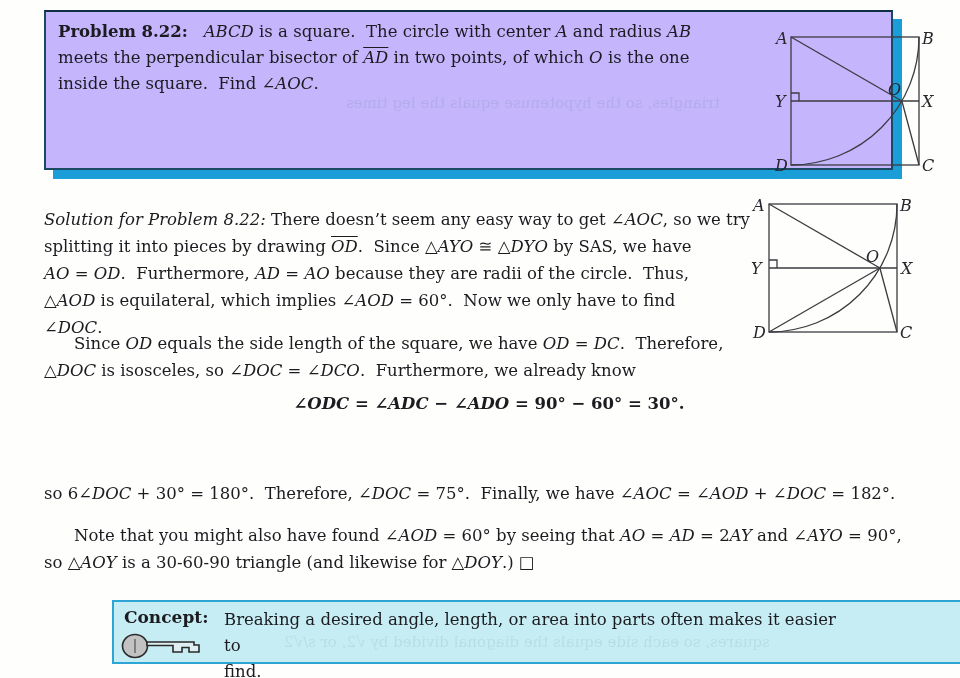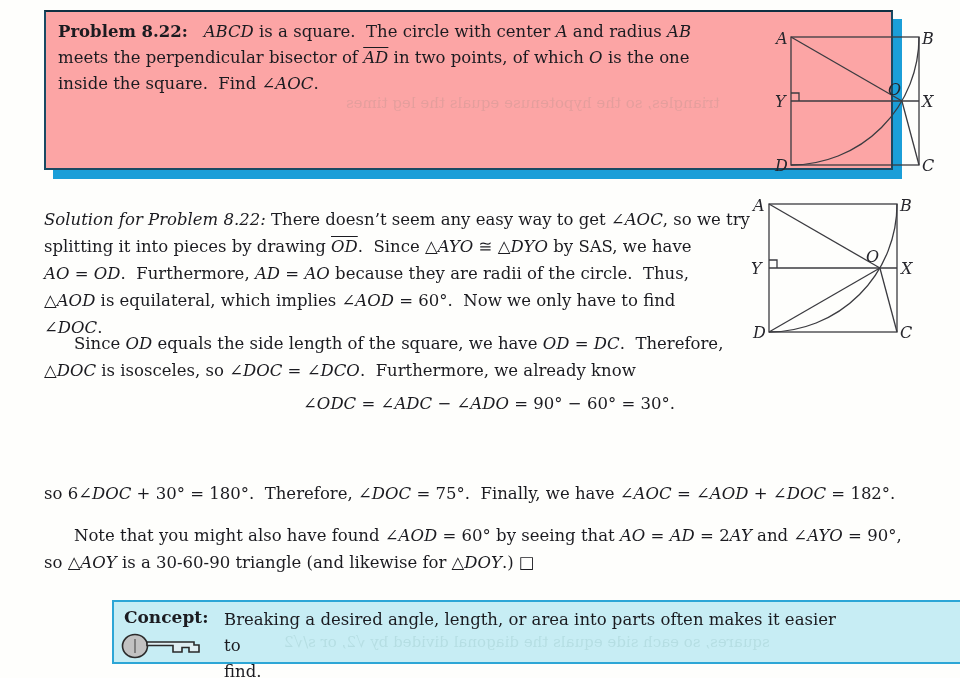--- a/index.html
+++ b/index.html
@@ -11,34 +11,34 @@
     font-size:16.5px;
   }
   .it{font-style:italic;}
   .bd{font-weight:bold;}
   .ov{text-decoration:overline;}
 
   
   .problem-box{
     position:absolute; left:44px; top:10px; width:849px; height:160px;
     box-sizing:border-box;
-    background:#fca5a5;
+    background:#c4b5fd;
     border:2px solid #1a4a63; border-top-color:#0f3042;
     box-shadow:9px 9px 0 #1b9ed8;
   }
   .problem-text{
     position:absolute; left:12px; top:7px; width:690px;
     line-height:26px;
   }
 
   
   .p1{position:absolute; left:44px; top:194px; width:740px; line-height:27px;margin-top:12px;}
   .p2{position:absolute; left:44px; top:330px; width:740px; line-height:27px; text-indent:30px;}
   .eq{position:absolute; left:44px; width:860px; text-align:center; padding-left:30px; box-sizing:border-box;}
-  .eq1{top:394px;}
+  .eq1{top:394px;font-weight:bold;}
   .from-line{position:absolute; left:44px; top:428px; width:500px;}
   .eq2{top:456px;}
   .p3{position:absolute; left:44px; top:484px; width:880px;}
   .note{position:absolute; left:44px; top:522px; width:884px; line-height:27px; text-indent:30px;}
 
   
   .concept-box{
     position:absolute; left:112px; top:600px; width:876px; height:64px;
     box-sizing:border-box;
     background:#c7edf4;

